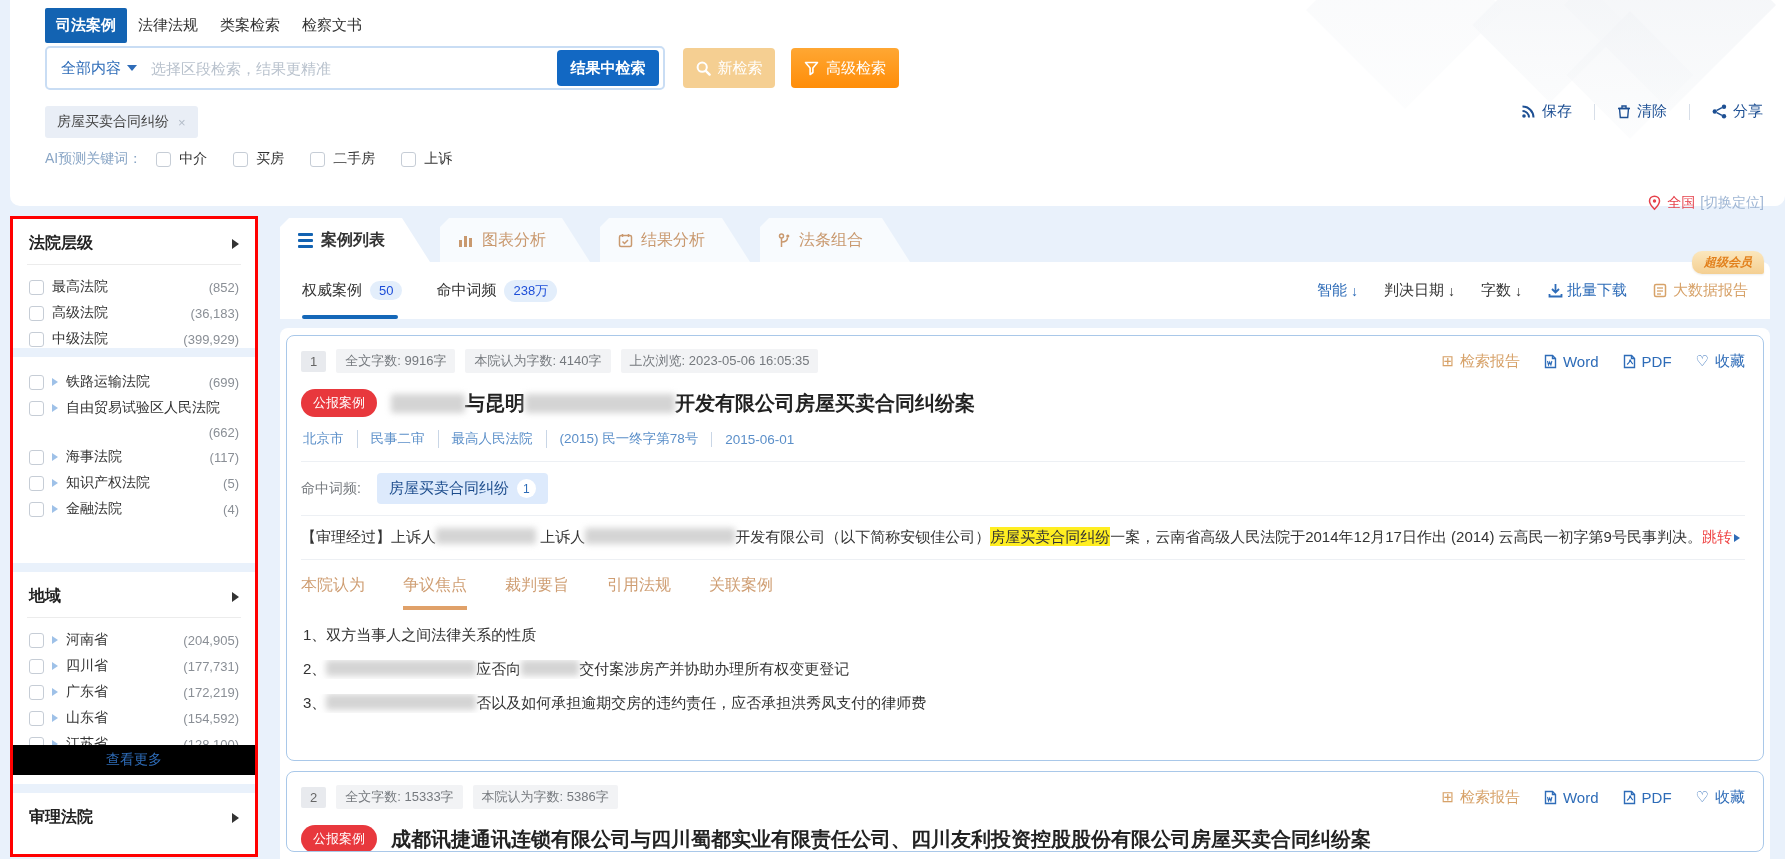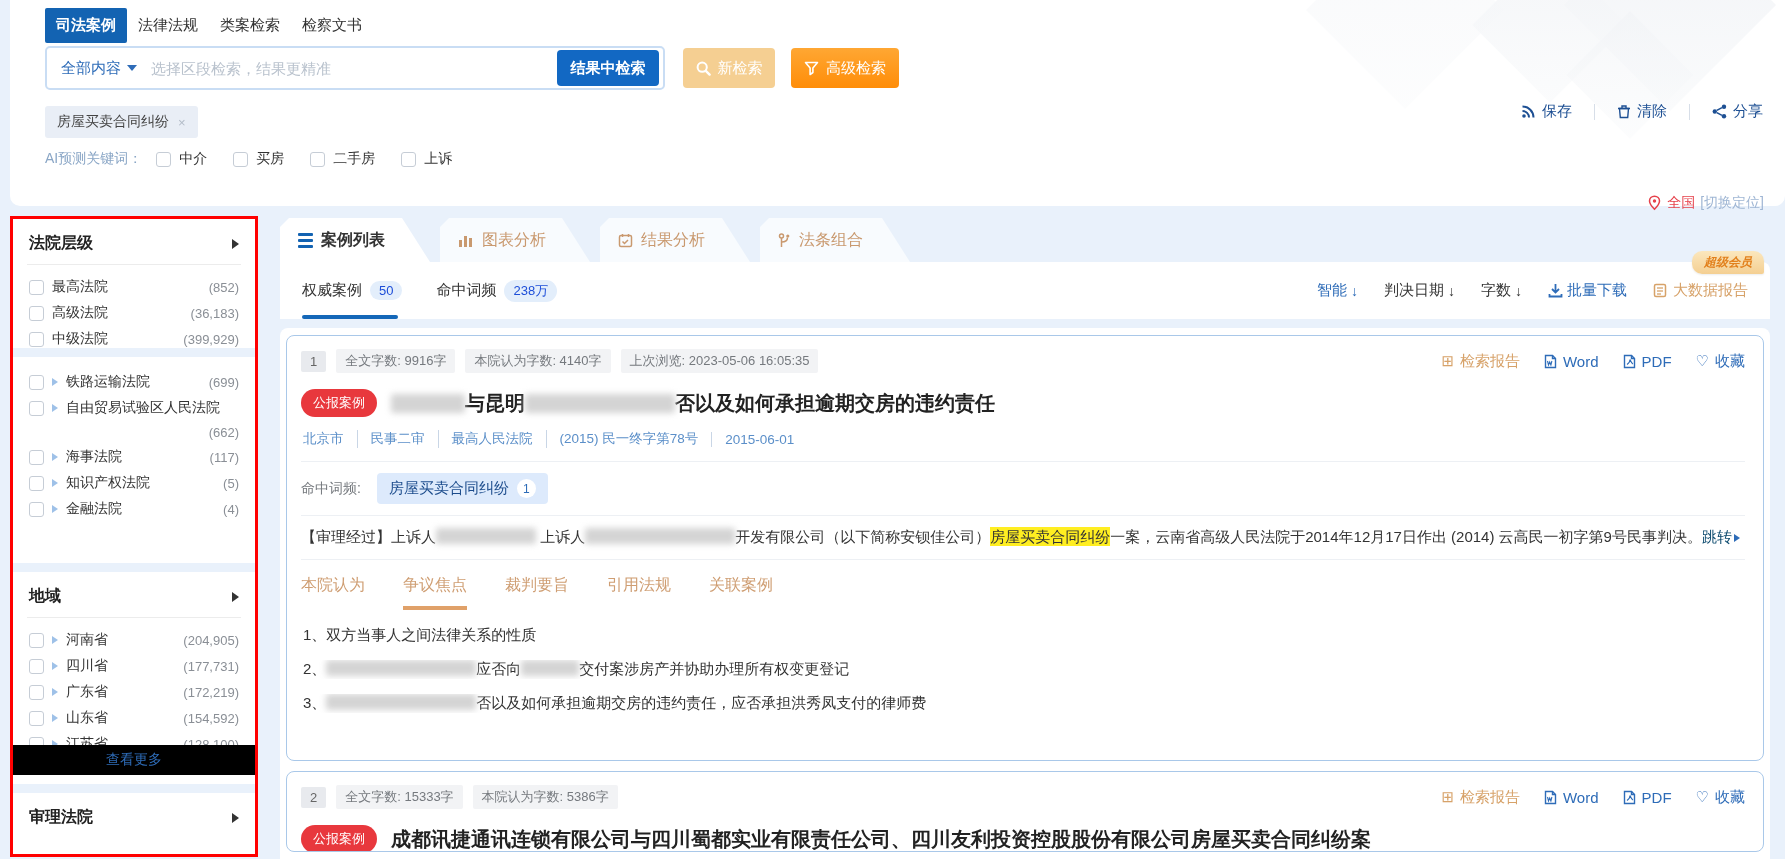--- a/index.html
+++ b/index.html
@@ -106,21 +106,21 @@
   .cmeta-row span:first-child { border-left:none; padding-left:2px; }
 
   .divider { border-top:1px solid #edf0f4; margin-top:13px; }
 
   .hit-row { display:flex; align-items:center; gap:16px; padding:11px 0; font-size:14px; color:#75797e; }
   .hit-tag { display:inline-flex; align-items:center; gap:8px; background:#ddeafc; color:#1c4c8c; padding:6px 12px; border-radius:4px; font-size:15px; cursor:pointer; }
   .hit-cnt { background:#fff; color:#2e6cb8; width:19px; height:19px; border-radius:50%; display:inline-flex; align-items:center; justify-content:center; font-size:12px; }
 
   .trial-row { padding:12px 0; font-size:15px; color:#333; white-space:nowrap; overflow:hidden; }
   .hl { background:#ffee21; padding:1px 0; }
-  .jump { color:#0c4a6e; cursor:pointer; }
+  .jump { color:#ef4444; cursor:pointer; }
   .jump-arrow { display:inline-block; width:0; height:0; border-left:6px solid #2e6cb8; border-top:4px solid transparent; border-bottom:4px solid transparent; margin-left:2px; }
 
   .ctabs { display:flex; gap:38px; padding-top:15px; font-size:16px; color:#cf9e73; }
   .ctab { padding-bottom:10px; cursor:pointer; }
   .ctab.active { border-bottom:4px solid #e0a169; }
   .focus-list { padding:16px 2px 0 2px; font-size:15px; color:#333; }
   .focus-line { margin-bottom:15px; white-space:nowrap; overflow:hidden; }
 
   .ico { display:inline-block; vertical-align:-2px; }
 </style>
@@ -460,21 +460,21 @@
             <span class="act blue">
                 <span>♡</span>
                 <span>收藏</span>
               </span>
           </span>
         </div>
 
         <div class="title-row">
           <span class="badge-red">公报案例</span>
           <span class="case-title">
-            <span class="redact t" style="width:74px;"></span><span>与昆明</span><span class="redact t" style="width:150px;"></span><span>否以及如何承担逾期交房的违约责任</span>
+            <span class="redact t" style="width:74px;"></span><span>与昆明</span><span class="redact t" style="width:150px;"></span><span>开发有限公司房屋买卖合同纠纷案</span>
           </span>
         </div>
 
         <div class="cmeta-row">
           <span>北京市</span>
           <span>民事二审</span>
           <span>最高人民法院</span>
           <span>(2015) 民一终字第78号</span>
           <span>2015-06-01</span>
         </div>

